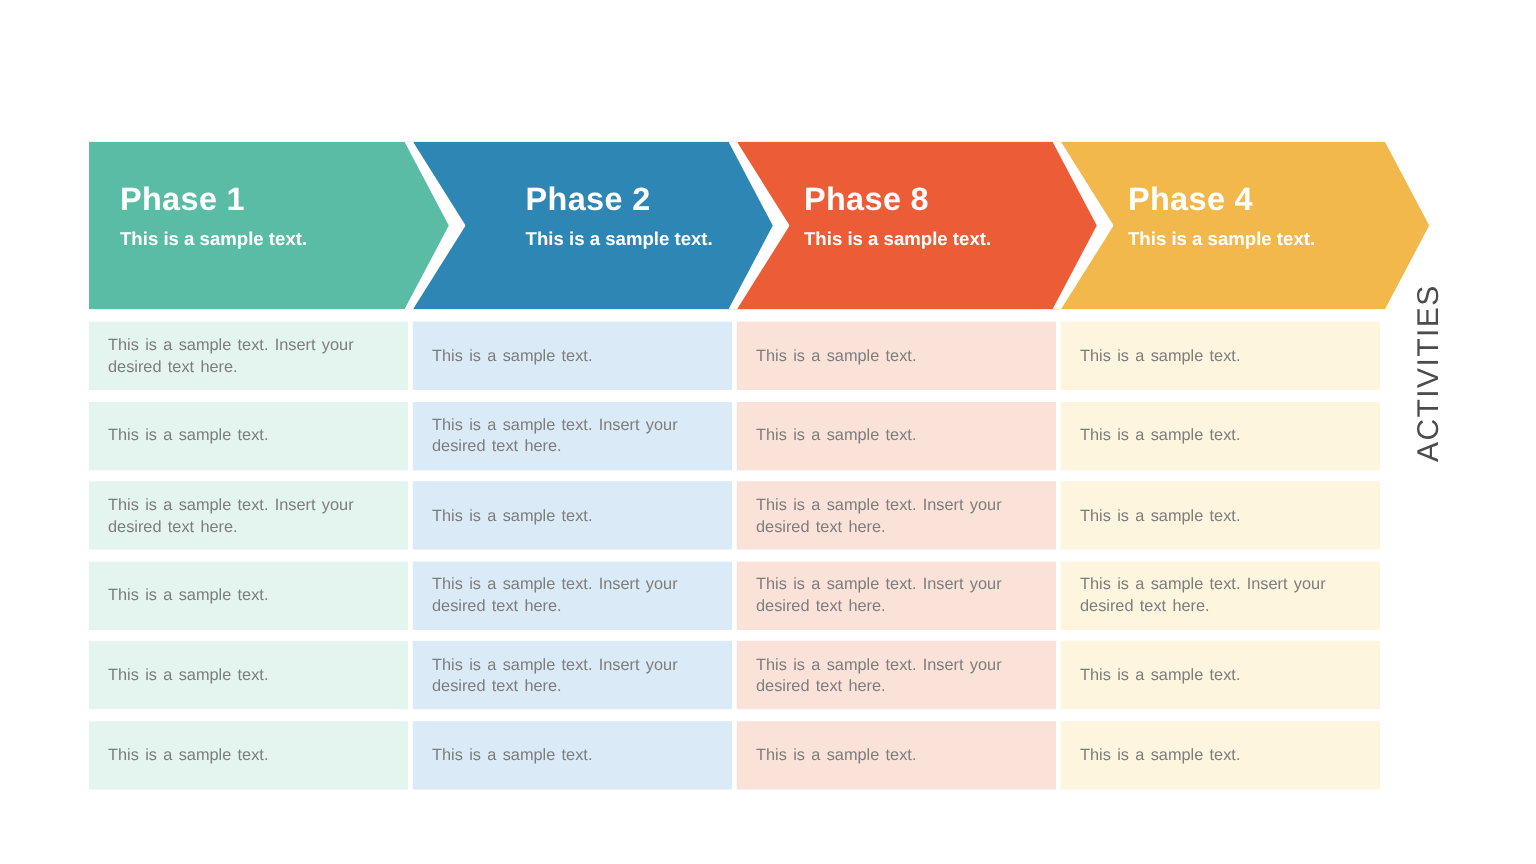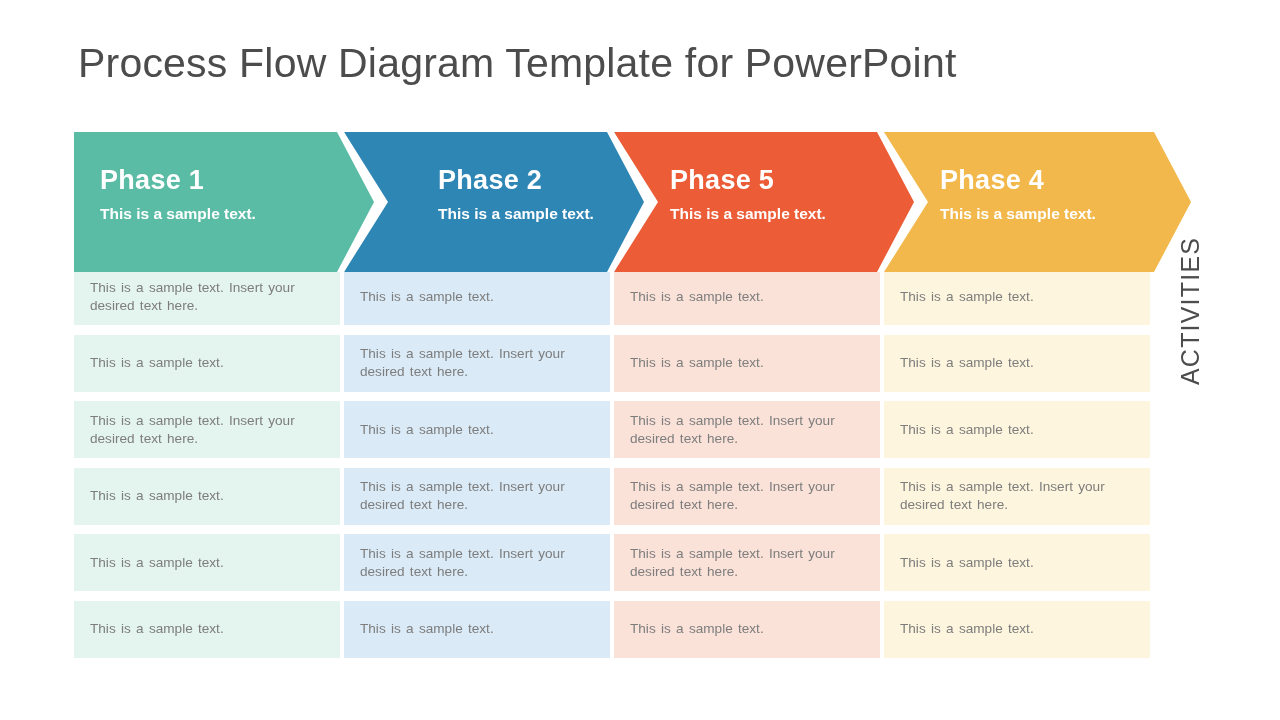--- a/index.html
+++ b/index.html
@@ -32,21 +32,21 @@
     font-weight: 400;
     color: #4c4c4c;
     letter-spacing: 0.2px;
     white-space: nowrap;
   }
 
   
   #chevron-band {
     position: absolute;
     left: 74px;
-    top: 132px;
+    top: 118px;
     width: 1146px;
     height: 140px;
     padding-left: 24px;
   }
   .chevron {
     position: absolute;
     top: 0;
     height: 140px;
     box-sizing: border-box;
   }
@@ -114,38 +114,37 @@
     transform-origin: left top;
     transform: rotate(-90deg);
     white-space: nowrap;
   }
 </style>
 </head>
 <body>
 
 <div id="slide">
 
-  <div id="title">Process Flow Diagram Template for PowerPoint</div>
 
   <div id="chevron-band">
       <div class="chevron" style="left: 0px; width: 307px; background: rgb(91, 188, 165); z-index: 4; clip-path: polygon(0% 0%, 87.9479% 0%, 100% 50%, 87.9479% 100%, 0% 100%);">
         <div class="chevron-text" style="left: 26px;">
           <div class="chevron-title">Phase 1</div>
           <div class="chevron-sub">This is a sample text.</div>
         </div>
       </div>
       <div class="chevron" style="left: 270px; width: 307px; background: rgb(46, 134, 181); z-index: 3; clip-path: polygon(0% 0%, 87.9479% 0%, 100% 50%, 87.9479% 100%, 0% 100%, 12.0521% 50%);">
         <div class="chevron-text" style="left: 56px; margin-left: 38px;">
           <div class="chevron-title">Phase 2</div>
           <div class="chevron-sub">This is a sample text.</div>
         </div>
       </div>
       <div class="chevron" style="left: 540px; width: 307px; background: rgb(236, 93, 55); z-index: 2; clip-path: polygon(0% 0%, 87.9479% 0%, 100% 50%, 87.9479% 100%, 0% 100%, 12.0521% 50%);">
         <div class="chevron-text" style="left: 56px;">
-          <div class="chevron-title">Phase 5</div>
+          <div class="chevron-title">Phase 8</div>
           <div class="chevron-sub">This is a sample text.</div>
         </div>
       </div>
       <div class="chevron" style="left: 810px; width: 307px; background: rgb(242, 184, 75); z-index: 1; clip-path: polygon(0% 0%, 87.9479% 0%, 100% 50%, 87.9479% 100%, 0% 100%, 12.0521% 50%);">
         <div class="chevron-text" style="left: 56px;">
           <div class="chevron-title">Phase 4</div>
           <div class="chevron-sub">This is a sample text.</div>
         </div>
       </div>
       <div style="position: absolute; top: 0px; height: 140px; left: 263px; width: 51px; background: rgb(255, 255, 255); z-index: 50; clip-path: polygon(0% 0%, 13.7255% 0%, 100% 50%, 13.7255% 100%, 0% 100%, 72.549% 50%);"></div>

